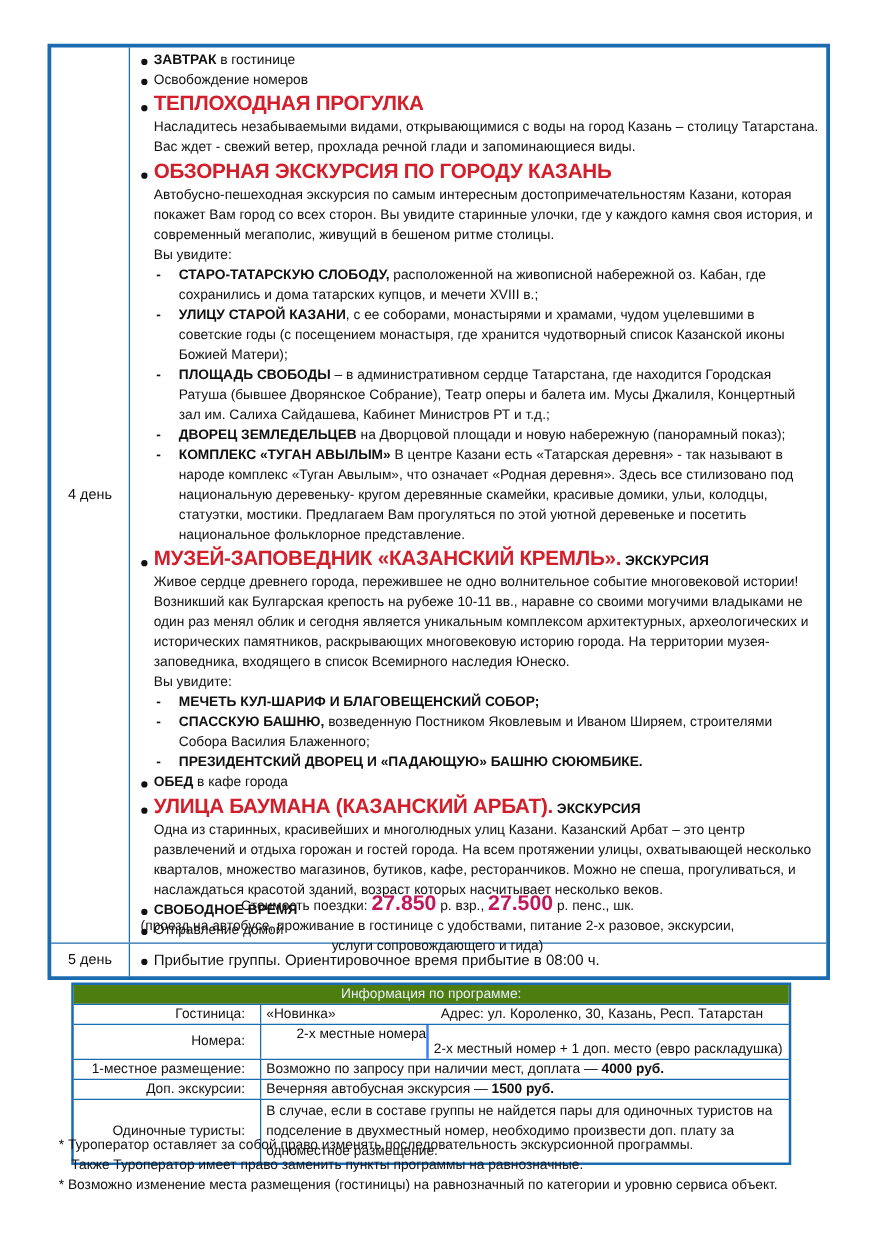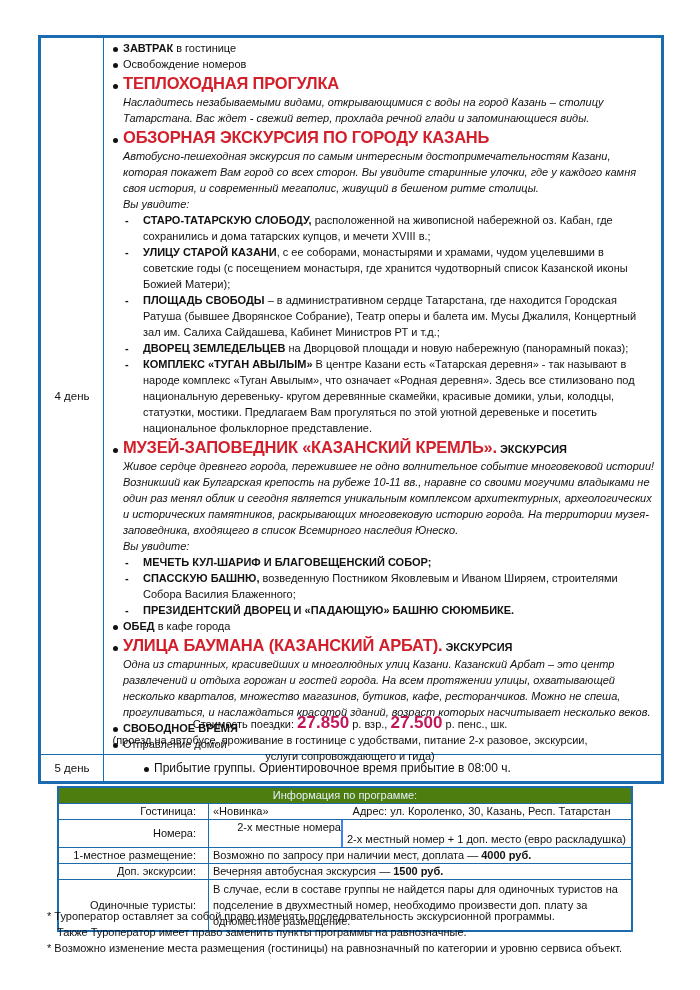--- a/index.html
+++ b/index.html
@@ -13,30 +13,30 @@
     border: 3px solid #1b6bb0; border-collapse: collapse;
     box-sizing: border-box;
   }
   .prog .row { display: flex; }
   .prog .day {
     width: 62px; flex: 0 0 62px; border-right: 1px solid #1b6bb0;
     display: flex; align-items: center; justify-content: center;
     font-size: 11.5px;
   }
   .prog .cont { flex: 1; padding: 2px 6px 2px 8px; font-size: 11px; line-height: 16px; }
-  .prog .row + .row { border-top: 1px solid #1b6bb0; gap: 31px; }
+  .prog .row + .row { border-top: 1px solid #1b6bb0; }
   .bl { position: relative; padding-left: 11px; }
   .bl::before {
     content: ""; position: absolute; left: 1px; top: 7px; width: 5px; height: 5px;
     border-radius: 50%; background: #111;
   }
   .bl.big::before { top: 12px; }
   .h { color: #d21f2b; font-weight: bold; font-size: 16.5px; line-height: 22px; letter-spacing: -0.2px; }
   .hs { font-weight: bold; font-size: 11px; color: #111; letter-spacing: 0; }
-  .txt { padding-left: 11px; font-style: italic; }
+  .txt { padding-left: 11px; }
   .dash { position: relative; padding-left: 31px; }
   .dash::before { content: "-"; position: absolute; left: 13px; top: 0; font-weight: bold; }
   b { font-weight: bold; }
   .price {
     position: absolute; left: 0; top: 715px; width: 700px; text-align: center;
     font-size: 11px; line-height: 16px;
   }
   .price .num { color: #c2185b; font-weight: bold; font-size: 17px; }
   .info {
     position: absolute; left: 57px; top: 786px; width: 576px;

